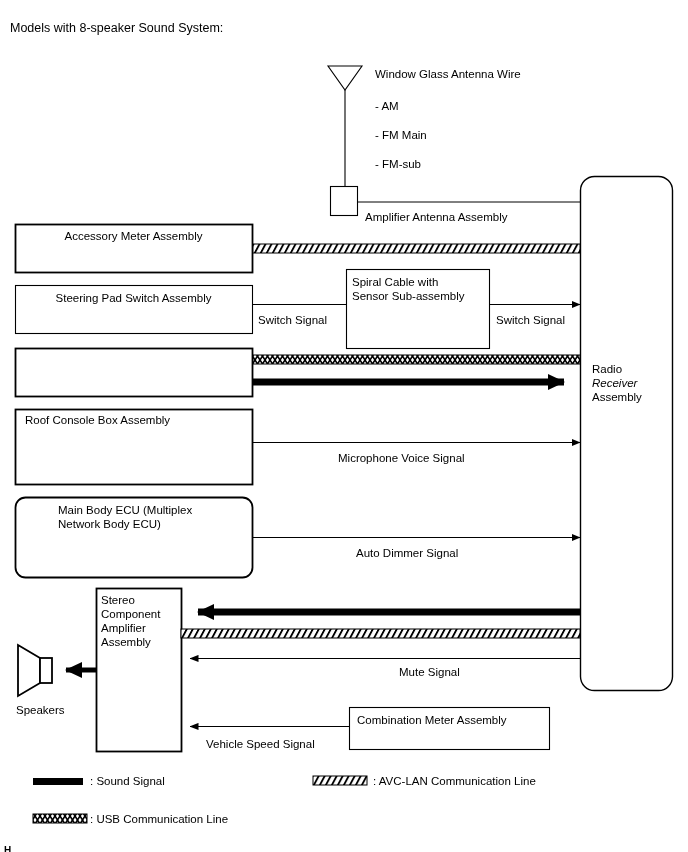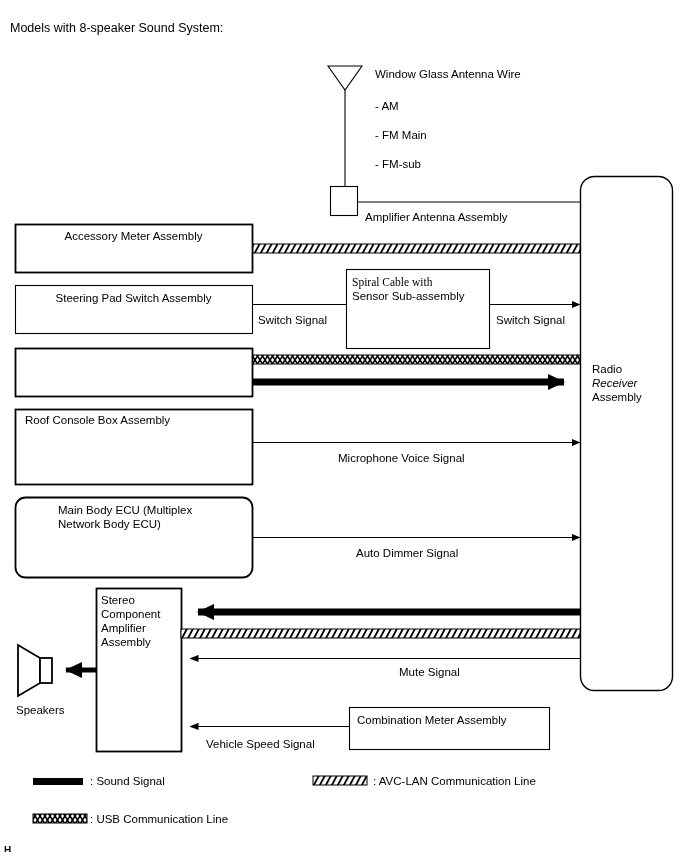--- a/index.html
+++ b/index.html
@@ -116,21 +116,21 @@
   <div class="txt" style="left:375px;top:120px;">- FM Main</div>
   <div class="txt" style="left:375px;top:149px;">- FM-sub</div>
   <div class="txt" style="left:365px;top:202px;">Amplifier Antenna Assembly</div>
 
   <div class="txt boxlabel" style="left:15px;top:283px;width:237px;text-align:center;">Steering Pad Switch Assembly</div>
   <div class="txt boxlabel" style="left:15px;top:221px;width:237px;text-align:center;">Accessory Meter Assembly</div>
   <div class="txt boxlabel" style="left:25px;top:405px;text-align:right;">Roof Console Box Assembly</div>
   <div class="txt boxlabel" style="left:58px;top:495px;">Main Body ECU (Multiplex</div>
   <div class="txt boxlabel" style="left:58px;top:509px;">Network Body ECU)</div>
 
-  <div class="txt boxlabel" style="left:352px;top:267px;font-family:Liberation Serif, serif;">Spiral Cable with</div>
+  <div class="txt boxlabel" style="left:352px;top:267px;">Spiral Cable with</div>
   <div class="txt boxlabel" style="left:352px;top:281px;">Sensor Sub-assembly</div>
 
   <div class="txt boxlabel" style="left:592px;top:354px;">Radio</div>
   <div class="txt boxlabel" style="left:592px;top:368px;font-style:italic;">Receiver</div>
   <div class="txt boxlabel" style="left:592px;top:382px;">Assembly</div>
 
   <div class="txt boxlabel" style="left:101px;top:585px;">Stereo</div>
   <div class="txt boxlabel" style="left:101px;top:599px;">Component</div>
   <div class="txt boxlabel" style="left:101px;top:613px;">Amplifier</div>
   <div class="txt boxlabel" style="left:101px;top:627px;">Assembly</div>

